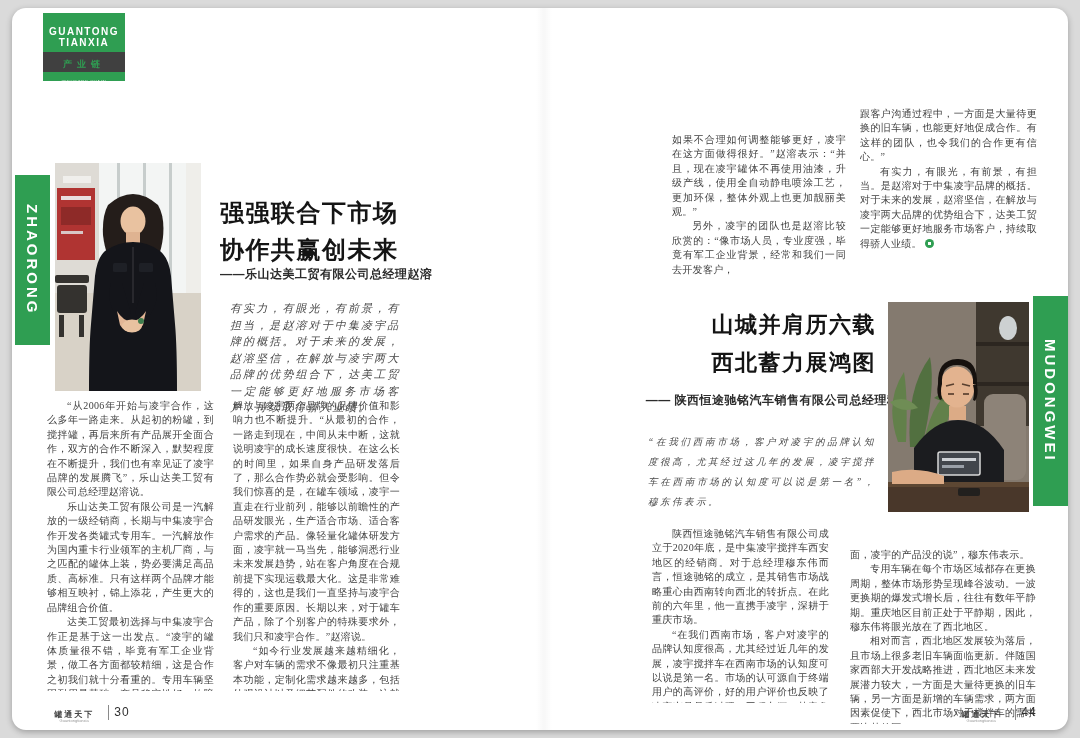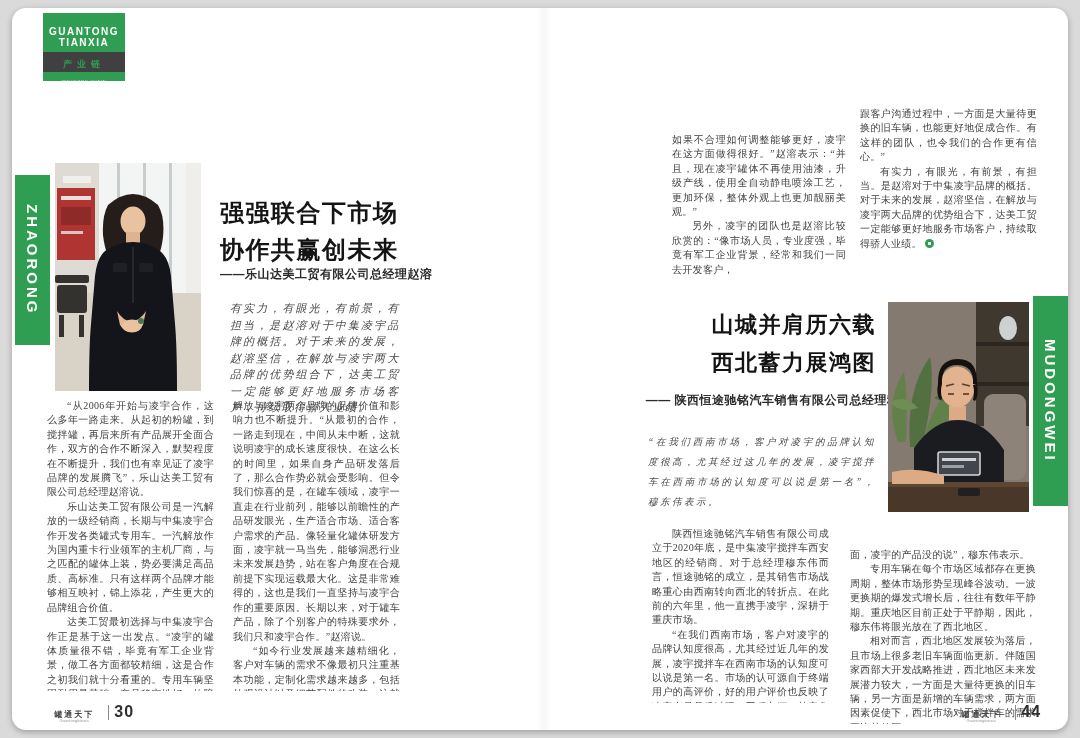--- a/index.html
+++ b/index.html
@@ -60,21 +60,21 @@
   .colR2b{ left:850px; top:548px; width:186px; height:176px; }
 
   
   .footer{ position:absolute; display:flex; align-items:center; gap:5px; }
   .footer-left{ left:45px; top:697px; }
   .footer-right{ left:952px; top:697px; }
   .fbrand{ text-align:center; line-height:8px;margin-top:14px; }
   .fbrand .cn{ font-size:8px; font-weight:bold; color:#444; letter-spacing:2px; display:block; }
   .fbrand .en{ font-size:8px; color:#999; display:block; transform:scale(.5); transform-origin:center top; white-space:nowrap; }
   .fdiv{ width:1px; height:15px; background:#8a8a8a; }
-  .fnum{ font-size:16px; font-weight:bold; color:#2f2f2f; letter-spacing:1px; }
+  .fnum{ font-size:12px; font-weight:normal; color:#2f2f2f; letter-spacing:1px; }
 </style>
 </head>
 <body>
 
 <div id="stage">
   <div class="paper"></div>
 
   <div class="logo">
     <div class="blk1">
       <div>GUANTONG</div>

